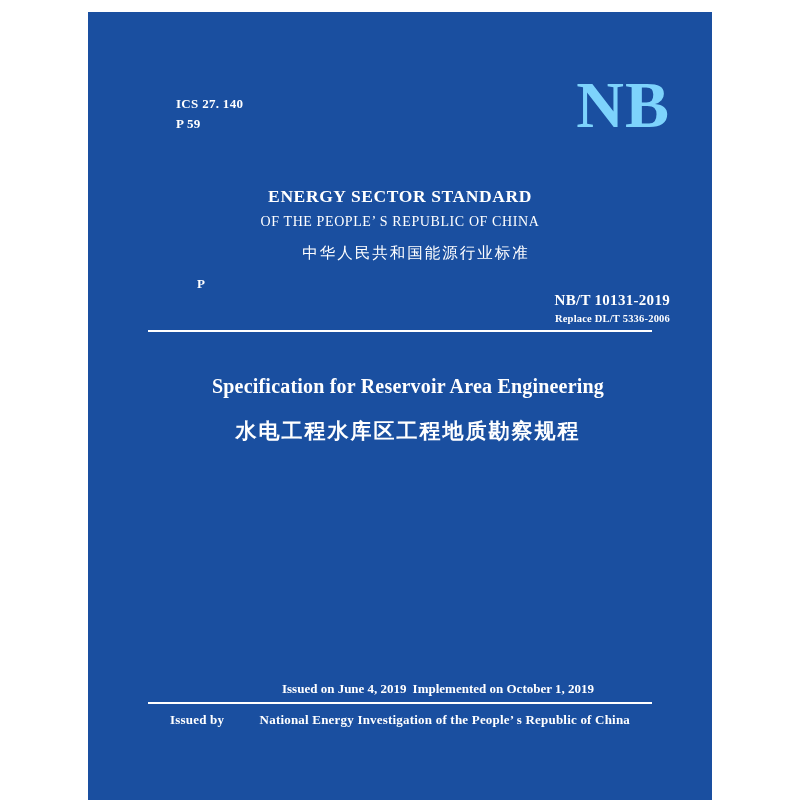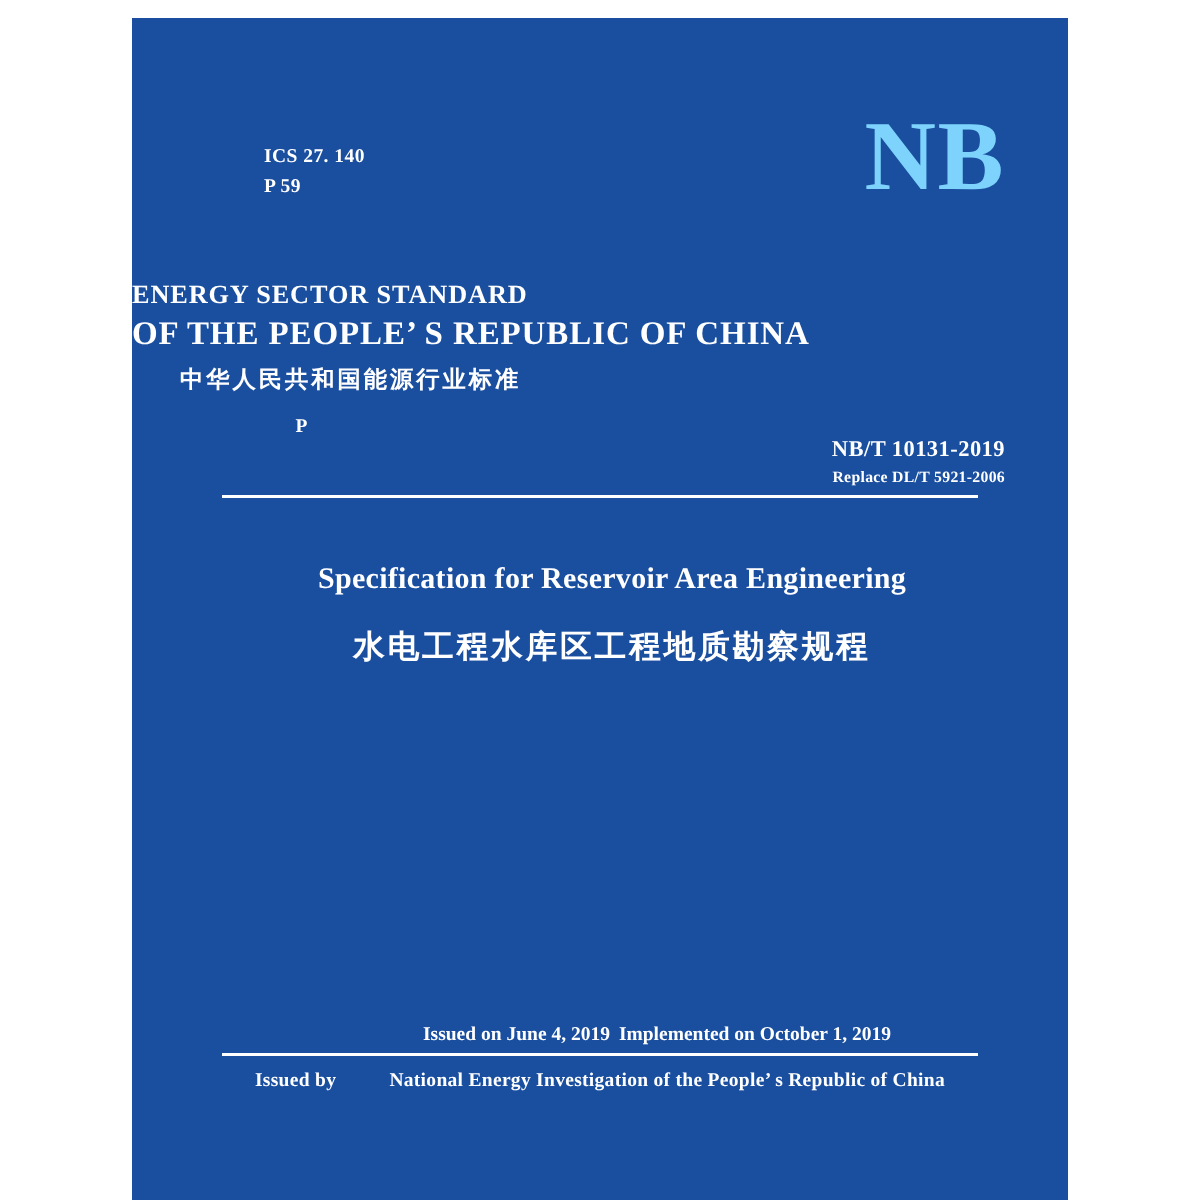--- a/index.html
+++ b/index.html
@@ -40,37 +40,37 @@
     font-size: 66px;
     letter-spacing: 1px;
     line-height: 70px;
     color: #7dd3fc;
   }
   .title-block {
     position: absolute;
     left: 0;
     right: 0;
     top: 172px;
-    text-align: left;
+    text-align: center;
   }
   .title-block .en1 {
     font-weight: bold;
     font-size: 17.5px;
     letter-spacing: 0.6px;
     line-height: 25px;
   }
   .title-block .en2 {
-    font-weight: bold;
-    font-size: 22px;
+    font-weight: normal;
+    font-size: 14px;
     letter-spacing: 0.6px;
     line-height: 25px;
   }
   .title-block .cn {
     font-family: "DejaVu Sans", sans-serif;
-    font-weight: bold;
+    font-weight: normal;
     font-size: 15.5px;
     letter-spacing: 2px;
     line-height: 26px;
     margin-top: 6px;
     padding-left: 32px;
   }
   .code-row {
     position: absolute;
     left: 88px;
     right: 42px;
@@ -180,21 +180,21 @@
   <div class="title-block">
     <div class="en1">ENERGY SECTOR STANDARD</div>
     <div class="en2">OF THE PEOPLE’ S REPUBLIC OF CHINA</div>
     <div class="cn">中华人民共和国能源行业标准</div>
   </div>
 
   <div class="code-row">
     <div class="pmark">P</div>
     <div class="stdno">
       <div class="num">NB/T 10131-2019</div>
-      <div class="replace">Replace DL/T 5921-2006</div>
+      <div class="replace">Replace DL/T 5336-2006</div>
     </div>
   </div>
 
   <div class="rule" id="rule-top"></div>
 
   <div class="subject">
     <div class="line">Specification for Reservoir Area Engineering</div>
     <div class="cn-title">水电工程水库区工程地质勘察规程</div>
   </div>
 

